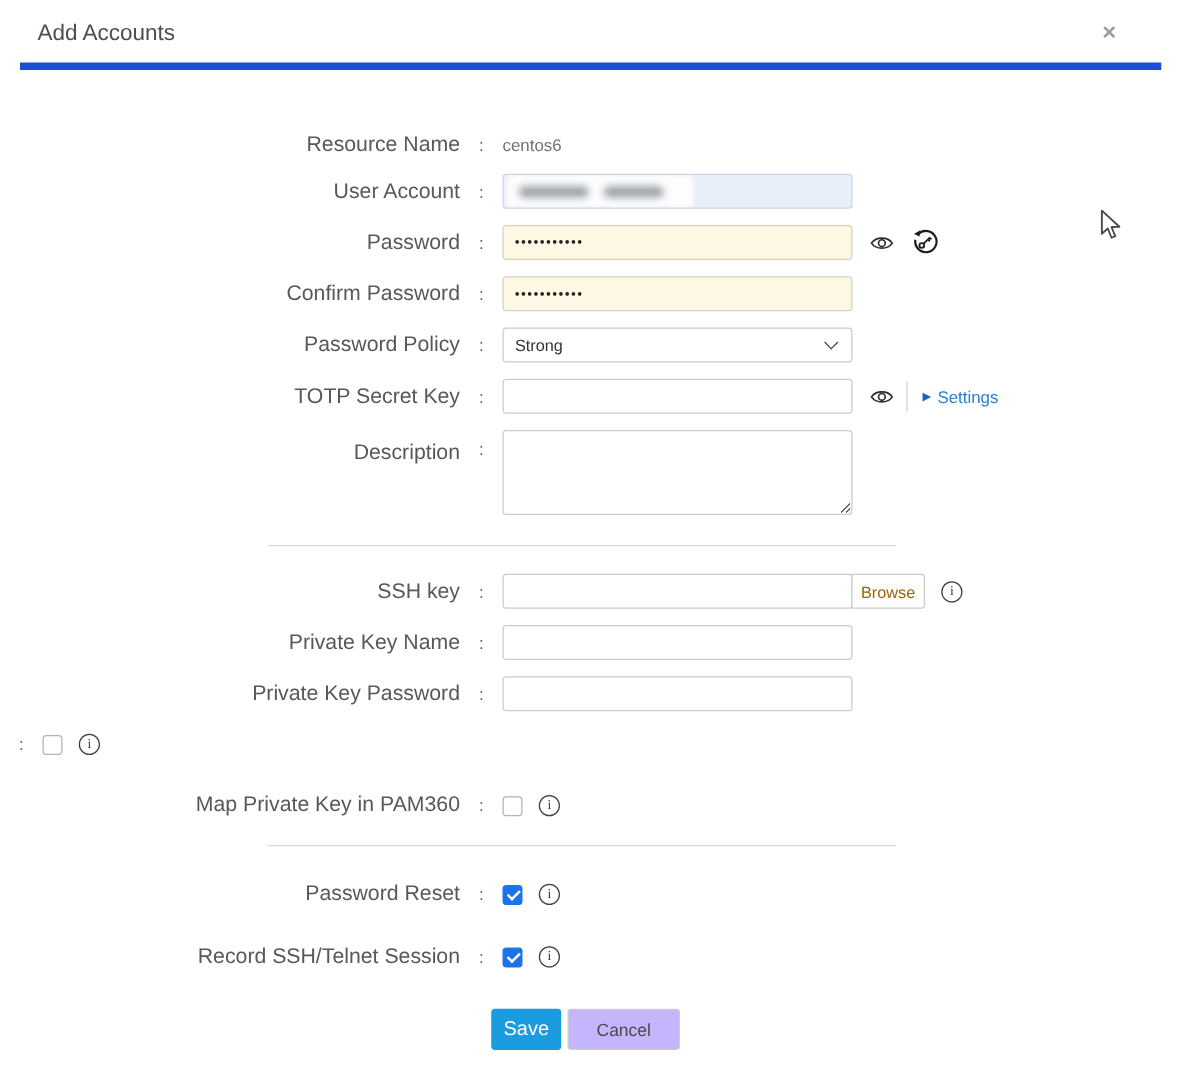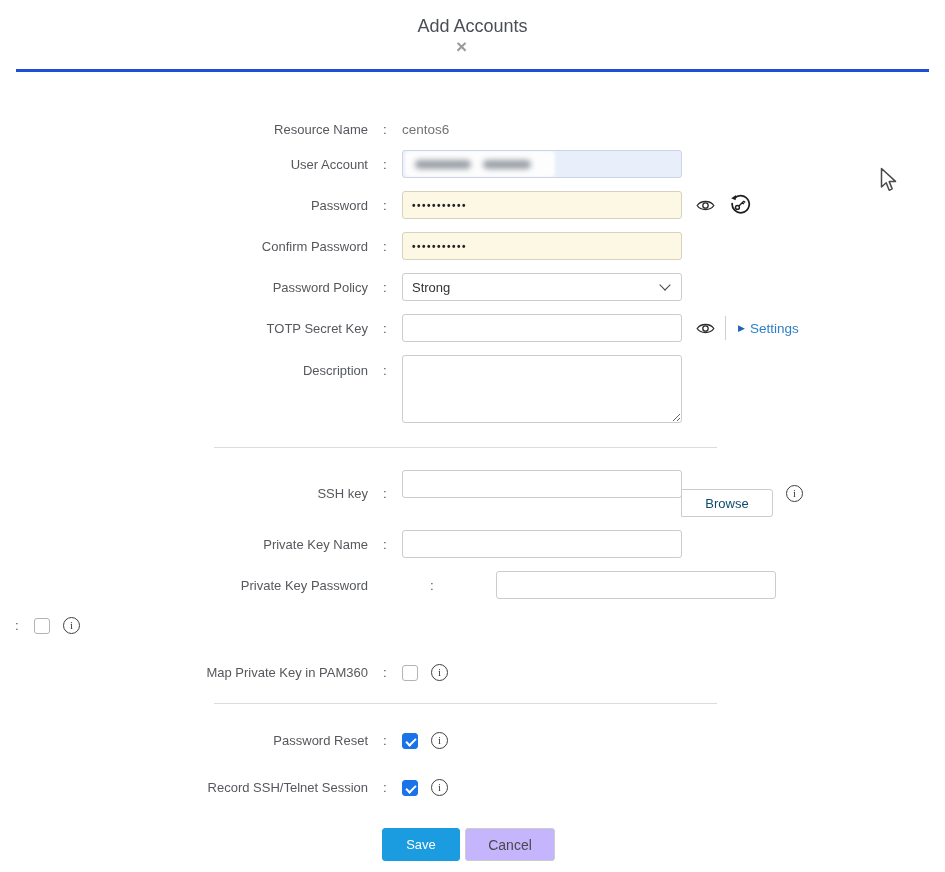--- a/index.html
+++ b/index.html
@@ -2,31 +2,31 @@
 <html><head>
 <meta charset="utf-8">
 <style>
   * { margin:0; padding:0; box-sizing:border-box; }
   html,body { width:945px; height:872px; background:#ffffff; overflow:hidden;
     font-family:"Liberation Sans", sans-serif; }
   .dialog { position:relative; width:945px; height:872px; background:#fff; }
 
   
   .dialog-header { display:flex; align-items:center; justify-content:space-between;
-    margin:0 16px; padding:16px 14px 13px 14px; border-bottom:3px solid #1d4ed8;flex-direction:column; }
+    margin:0 16px; padding:16px 14px 13px 14px; border-bottom:6px solid #1d4ed8; }
   .dialog-title { font-size:18px; color:#4b4f54; font-weight:400; }
   .close-btn { color:#9b9b9b; font-size:19px; font-weight:700; line-height:1;
     margin-right:22px; cursor:pointer; user-select:none; }
 
   
   .form-area { margin-top:50px; }
   .row { display:flex; align-items:center; margin-bottom:13px; }
   .row.top-align { align-items:flex-start; }
   .row.top-align .label, .row.top-align .colon { padding-top:8px; }
-  .label { width:368px; text-align:right; font-size:13px; color:#55585c; }
+  .label { width:368px; text-align:right; font-size:17px; color:#55585c; }
   .colon { width:34px; text-align:center; font-size:13.5px; color:#55585c; }
   .control { display:flex; align-items:center; }
 
   input.txt, .select, textarea.txt {
     width:280px; height:28px; border:1px solid #cccccc; border-radius:3px;
     padding:0 9px; font-size:13px; color:#333; background:#fff; outline:none;
     font-family:"Liberation Sans", sans-serif; }
   .static-value { font-size:13.5px; color:#737373; }
 
   .user-account-field { width:280px; height:28px; border:1px solid #ccd4e8;
@@ -50,42 +50,42 @@
   .vsep { width:1px; height:24px; background:#cfcfcf; margin:0 12px 0 10px; }
   .settings-link { color:#2e80c8; font-size:13.5px; cursor:pointer; display:flex;
     align-items:center; gap:5px; }
   .settings-arrow { font-size:9px; color:#1e63b8; }
 
   .section-divider { border:0; border-top:1px solid #dcdcdc; margin:24px 0 22px 214px;
     width:503px; }
 
   .ssh-group { display:flex; }
   .ssh-input { width:202px; border-radius:3px 0 0 3px; }
-  .browse-btn { width:92px; height:28px; border:1px solid #ccc; margin-left:-1px;
-    border-radius:0 3px 3px 0; background:#fff; font-size:13px; color:#0c4a6e;
-    cursor:pointer; font-family:"Liberation Sans", sans-serif;margin-top:19px; }
+  .browse-btn { width:59px; height:28px; border:1px solid #ccc; margin-left:-1px;
+    border-radius:0 3px 3px 0; background:#fff; font-size:13px; color:#a16207;
+    cursor:pointer; font-family:"Liberation Sans", sans-serif; }
 
   .info-icon { width:17px; height:17px; border:1.4px solid #3f3f3f; border-radius:50%;
     display:flex; align-items:center; justify-content:center; margin-left:13px;
     font-family:"Liberation Serif", serif; font-size:11px; color:#3f3f3f;
     line-height:1; cursor:pointer; }
 
   .checkbox { width:16px; height:16px; border:1px solid #b3b3b3; border-radius:3px;
     background:#fff; position:relative; cursor:pointer; flex:0 0 auto; }
   .checkbox.checked { background:#1a73e8; border-color:#1a73e8; }
   .checkbox.checked::after { content:""; position:absolute; left:5px; top:1.5px;
     width:4px; height:8px; border:solid #fff; border-width:0 2px 2px 0;
     transform:rotate(45deg); }
   .row.cb-row { margin-bottom:30px; }
   .row.cb-row .checkbox { margin-top:1px; }
 
   .btn-row { display:flex; justify-content:center; gap:5px; margin-top:32px;
     padding-right:8px; }
-  .save-btn { width:78px; height:33px; background:#1b9be0; border:1px solid #1b9be0;
-    color:#fff; font-size:13px; border-radius:3px; cursor:pointer;
+  .save-btn { width:56px; height:33px; background:#1b9be0; border:1px solid #1b9be0;
+    color:#fff; font-size:16px; border-radius:3px; cursor:pointer;
     font-family:"Liberation Sans", sans-serif; }
   .cancel-btn { width:90px; height:33px; background:#c4b5fd; border:1px solid #ccc;
     color:#4a4a4a; font-size:14px; border-radius:3px; cursor:pointer;
     font-family:"Liberation Sans", sans-serif; }
 
   .eye-svg, .gen-svg { display:block; }
   .mouse-cursor { position:absolute; left:880px; top:167px; pointer-events:none; }
 </style>
 </head>
 <body>
@@ -205,21 +205,21 @@
     </div>
 
     <div class="row">
       <div class="label">Private Key Name</div>
       <div class="colon">:</div>
       <div class="control">
         <input class="txt" type="text" value="" style="">
       </div>
     </div>
 
-    <div class="row" style="margin-bottom:18px;gap:47px;">
+    <div class="row" style="margin-bottom:18px;">
       <div class="label">Private Key Password</div>
       <div class="colon">:</div>
       <div class="control">
         <input class="txt" type="text" value="" style="">
       </div>
     </div>
 
     <div class="row cb-row">
       <div class="colon">:</div>
       <div class="control">

